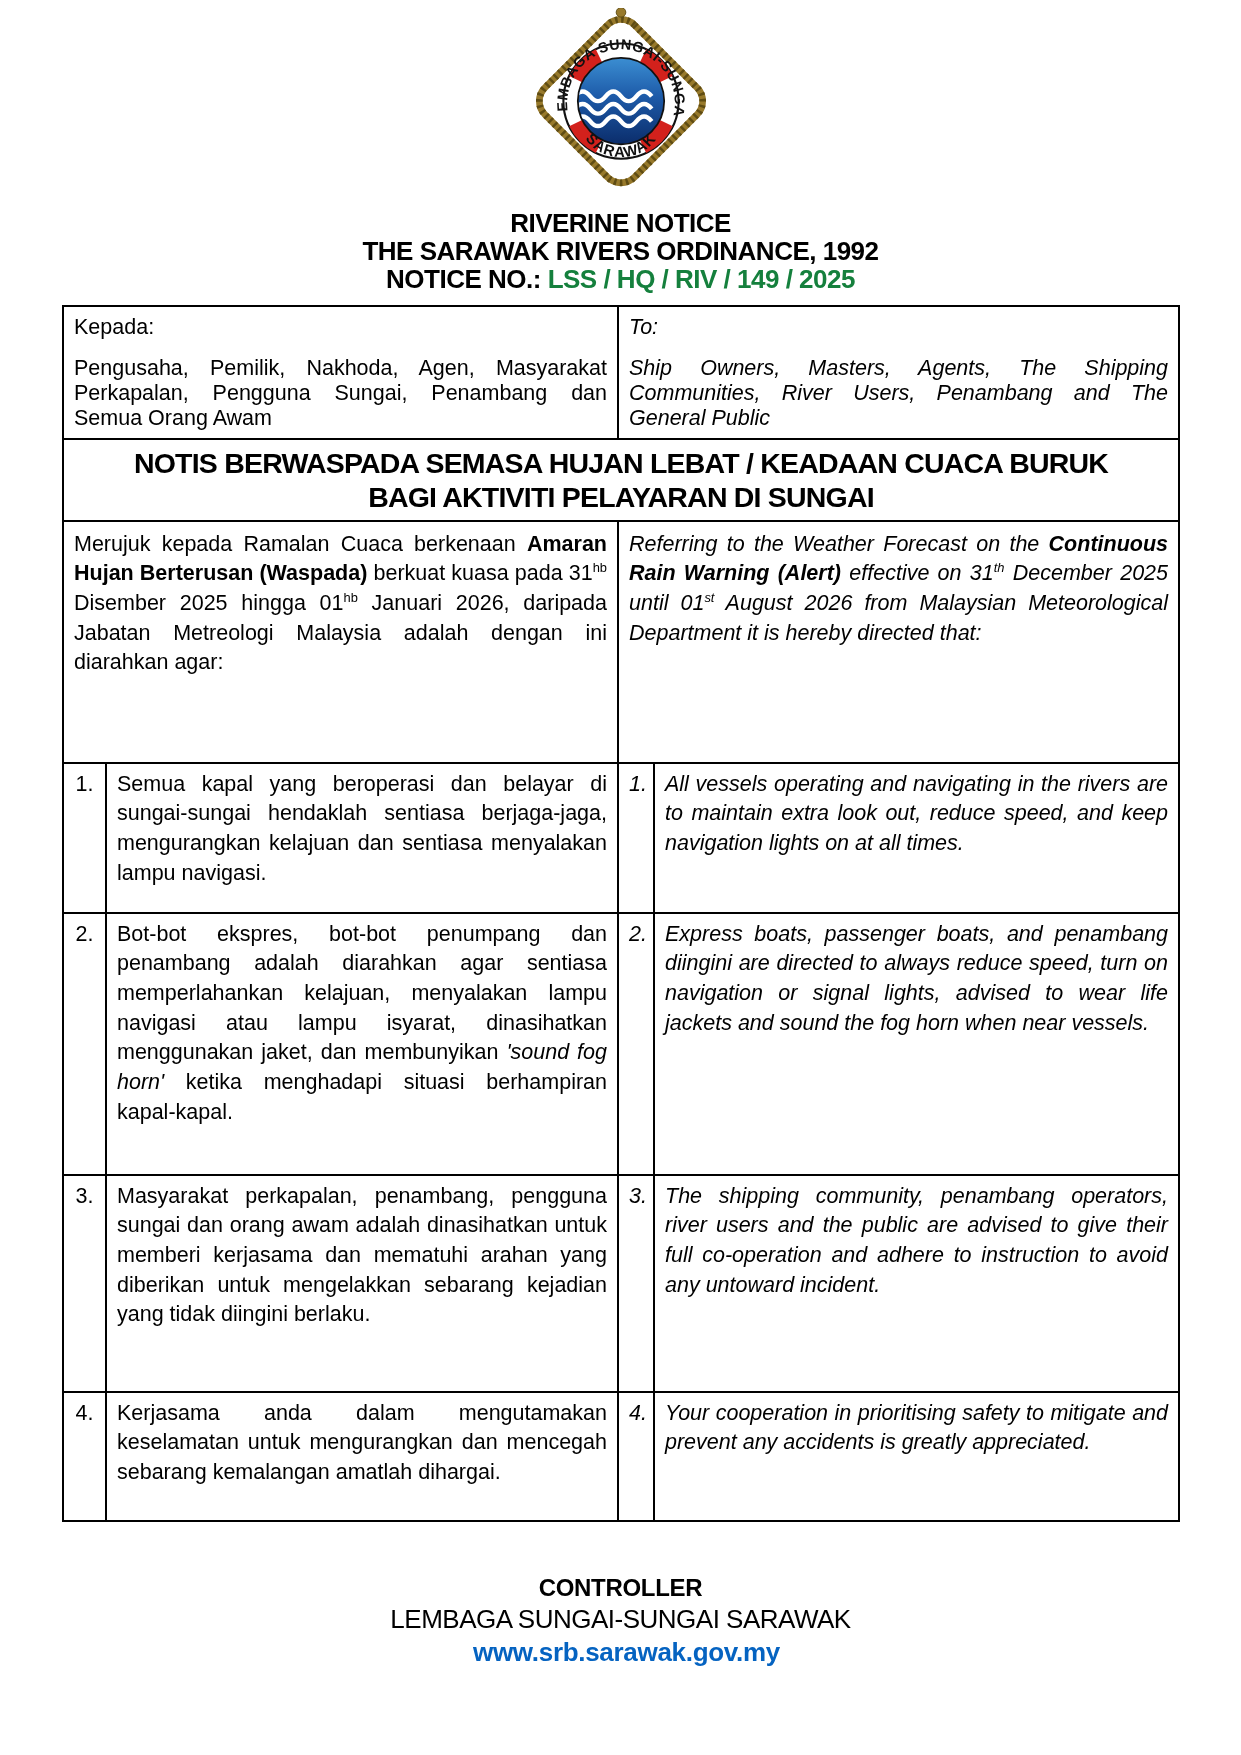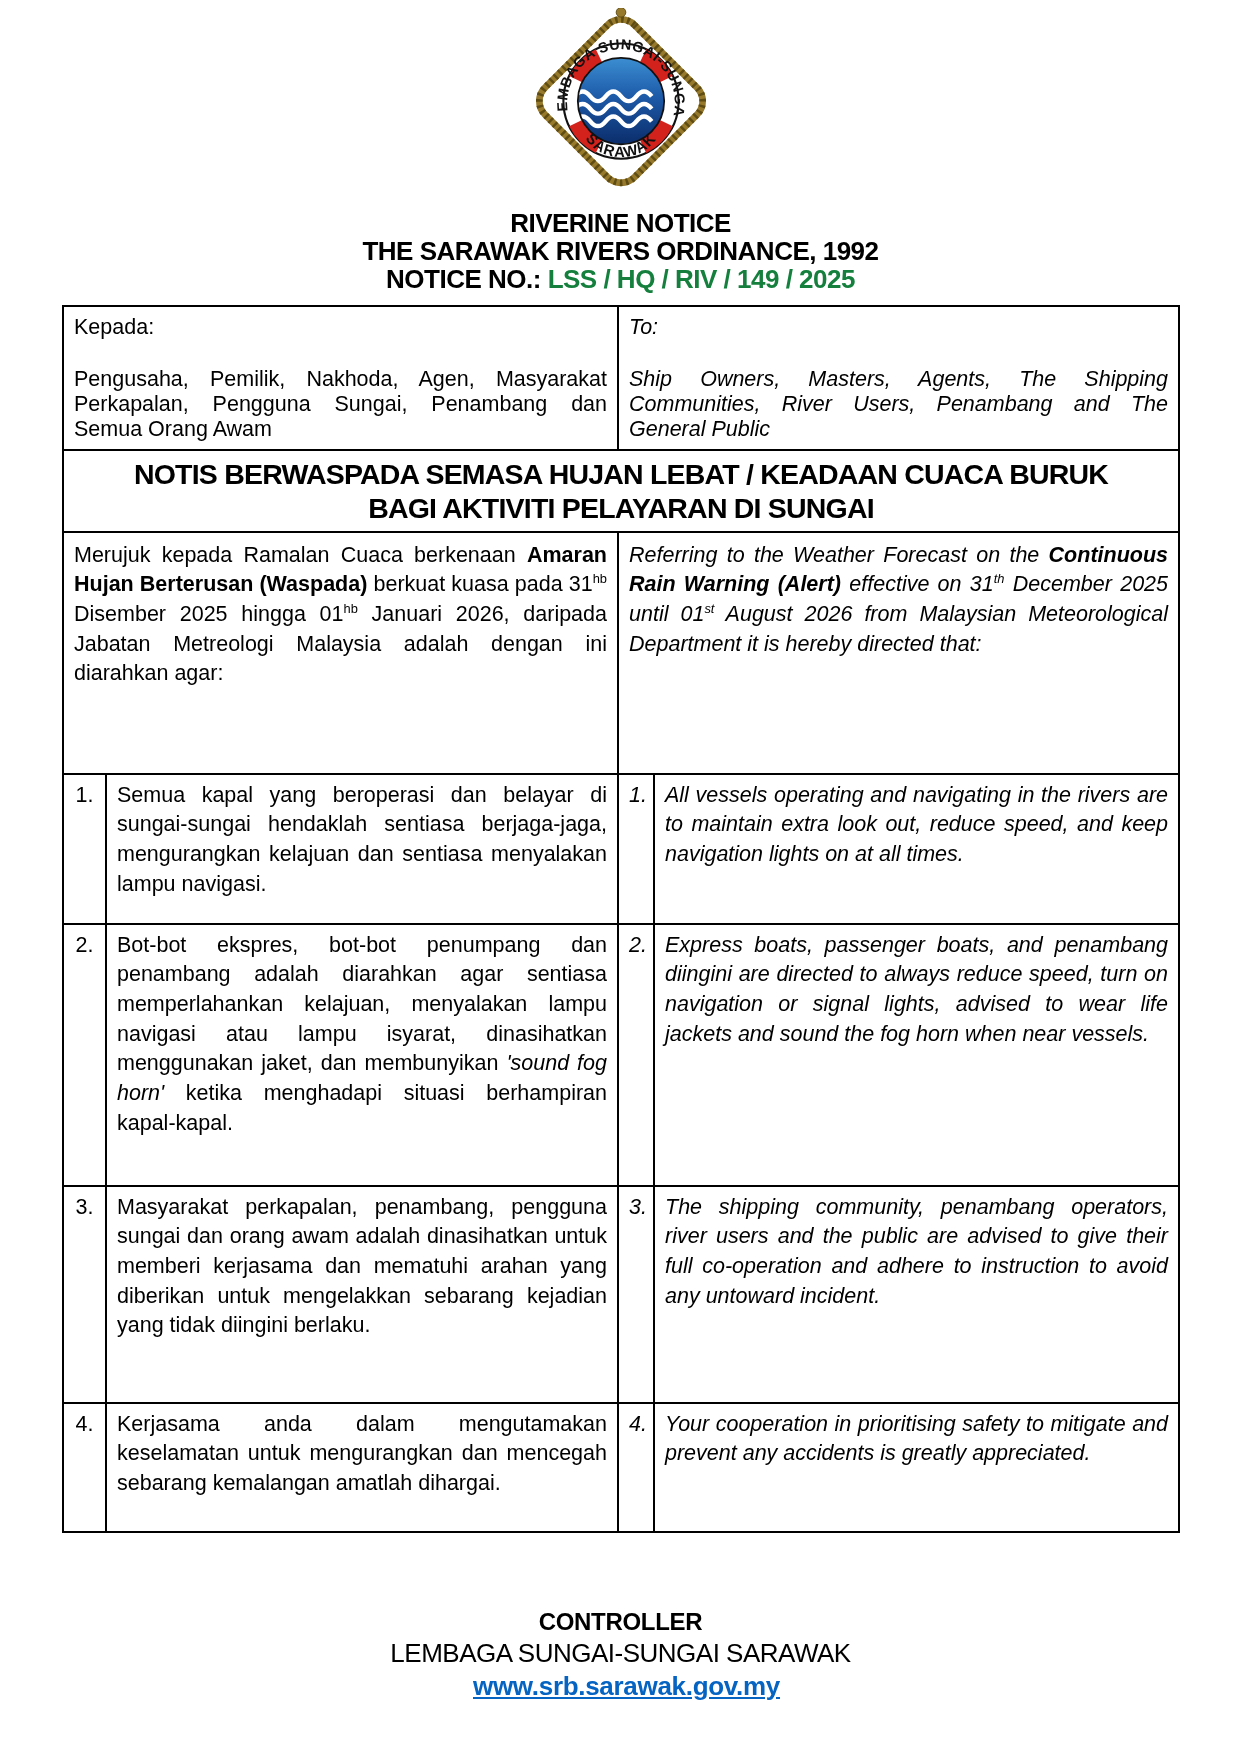--- a/index.html
+++ b/index.html
@@ -26,44 +26,44 @@
   
   table.doc {
     position:absolute; top:305px; left:62px; width:1116px;
     border-collapse:collapse; table-layout:fixed;
     font-size:21.5px; line-height:1.38;
   }
   table.doc td { border:2px solid #000; vertical-align:top; padding:6px 10px; overflow:hidden; }
   td.num { text-align:center; padding:8px 2px 6px; }
   .eng, td.eng, .eng * { font-style:italic; }
   .just { text-align:justify; text-justify:inter-word; }
-  .cell-label { margin-bottom:24px; }
+  .cell-label { margin-bottom:13px; }
   .tight { line-height:1.18; }
   td.heading-cell {
     text-align:center; font-weight:bold; font-size:28.5px; line-height:34px;
     letter-spacing:-0.8px; padding:4px 4px 5px; vertical-align:middle;
   }
   sup { font-size:0.6em; line-height:0; vertical-align:super; }
   b { font-weight:bold; }
   .r-recip td  { height:123px; }
   .r-head td   { height:78px;  }
   .r-intro td  { height:242px; }
   .r-item1 td  { height:150px; }
   .r-item2 td  { height:262px; }
   .r-item3 td  { height:217px; }
   .r-item4 td  { height:129px; }
   .r-intro td.txt { padding-top:8px; }
 
   
-  .footer { position:absolute; top:1607px; left:0; width:100%; text-align:center; }
+  .footer { position:absolute; top:1573px; left:0; width:100%; text-align:center; }
   .footer .ctl { font-weight:bold; font-size:24px; line-height:30px; letter-spacing:-0.3px; }
   .footer .org { font-size:26px; line-height:33px; letter-spacing:-0.5px; }
   .footer .url {
     display:inline-block; font-weight:bold; font-size:26px; line-height:32px;
-    text-decoration:underline; letter-spacing:-0.3px; cursor:pointer;margin-left:12px;
+    letter-spacing:-0.3px; cursor:pointer;margin-left:12px;
   }
 </style>
 </head>
 <body>
 
 <div class="page">
 
   <div class="logo-wrap">
     <svg viewBox="0 0 200 200">
       <defs>

